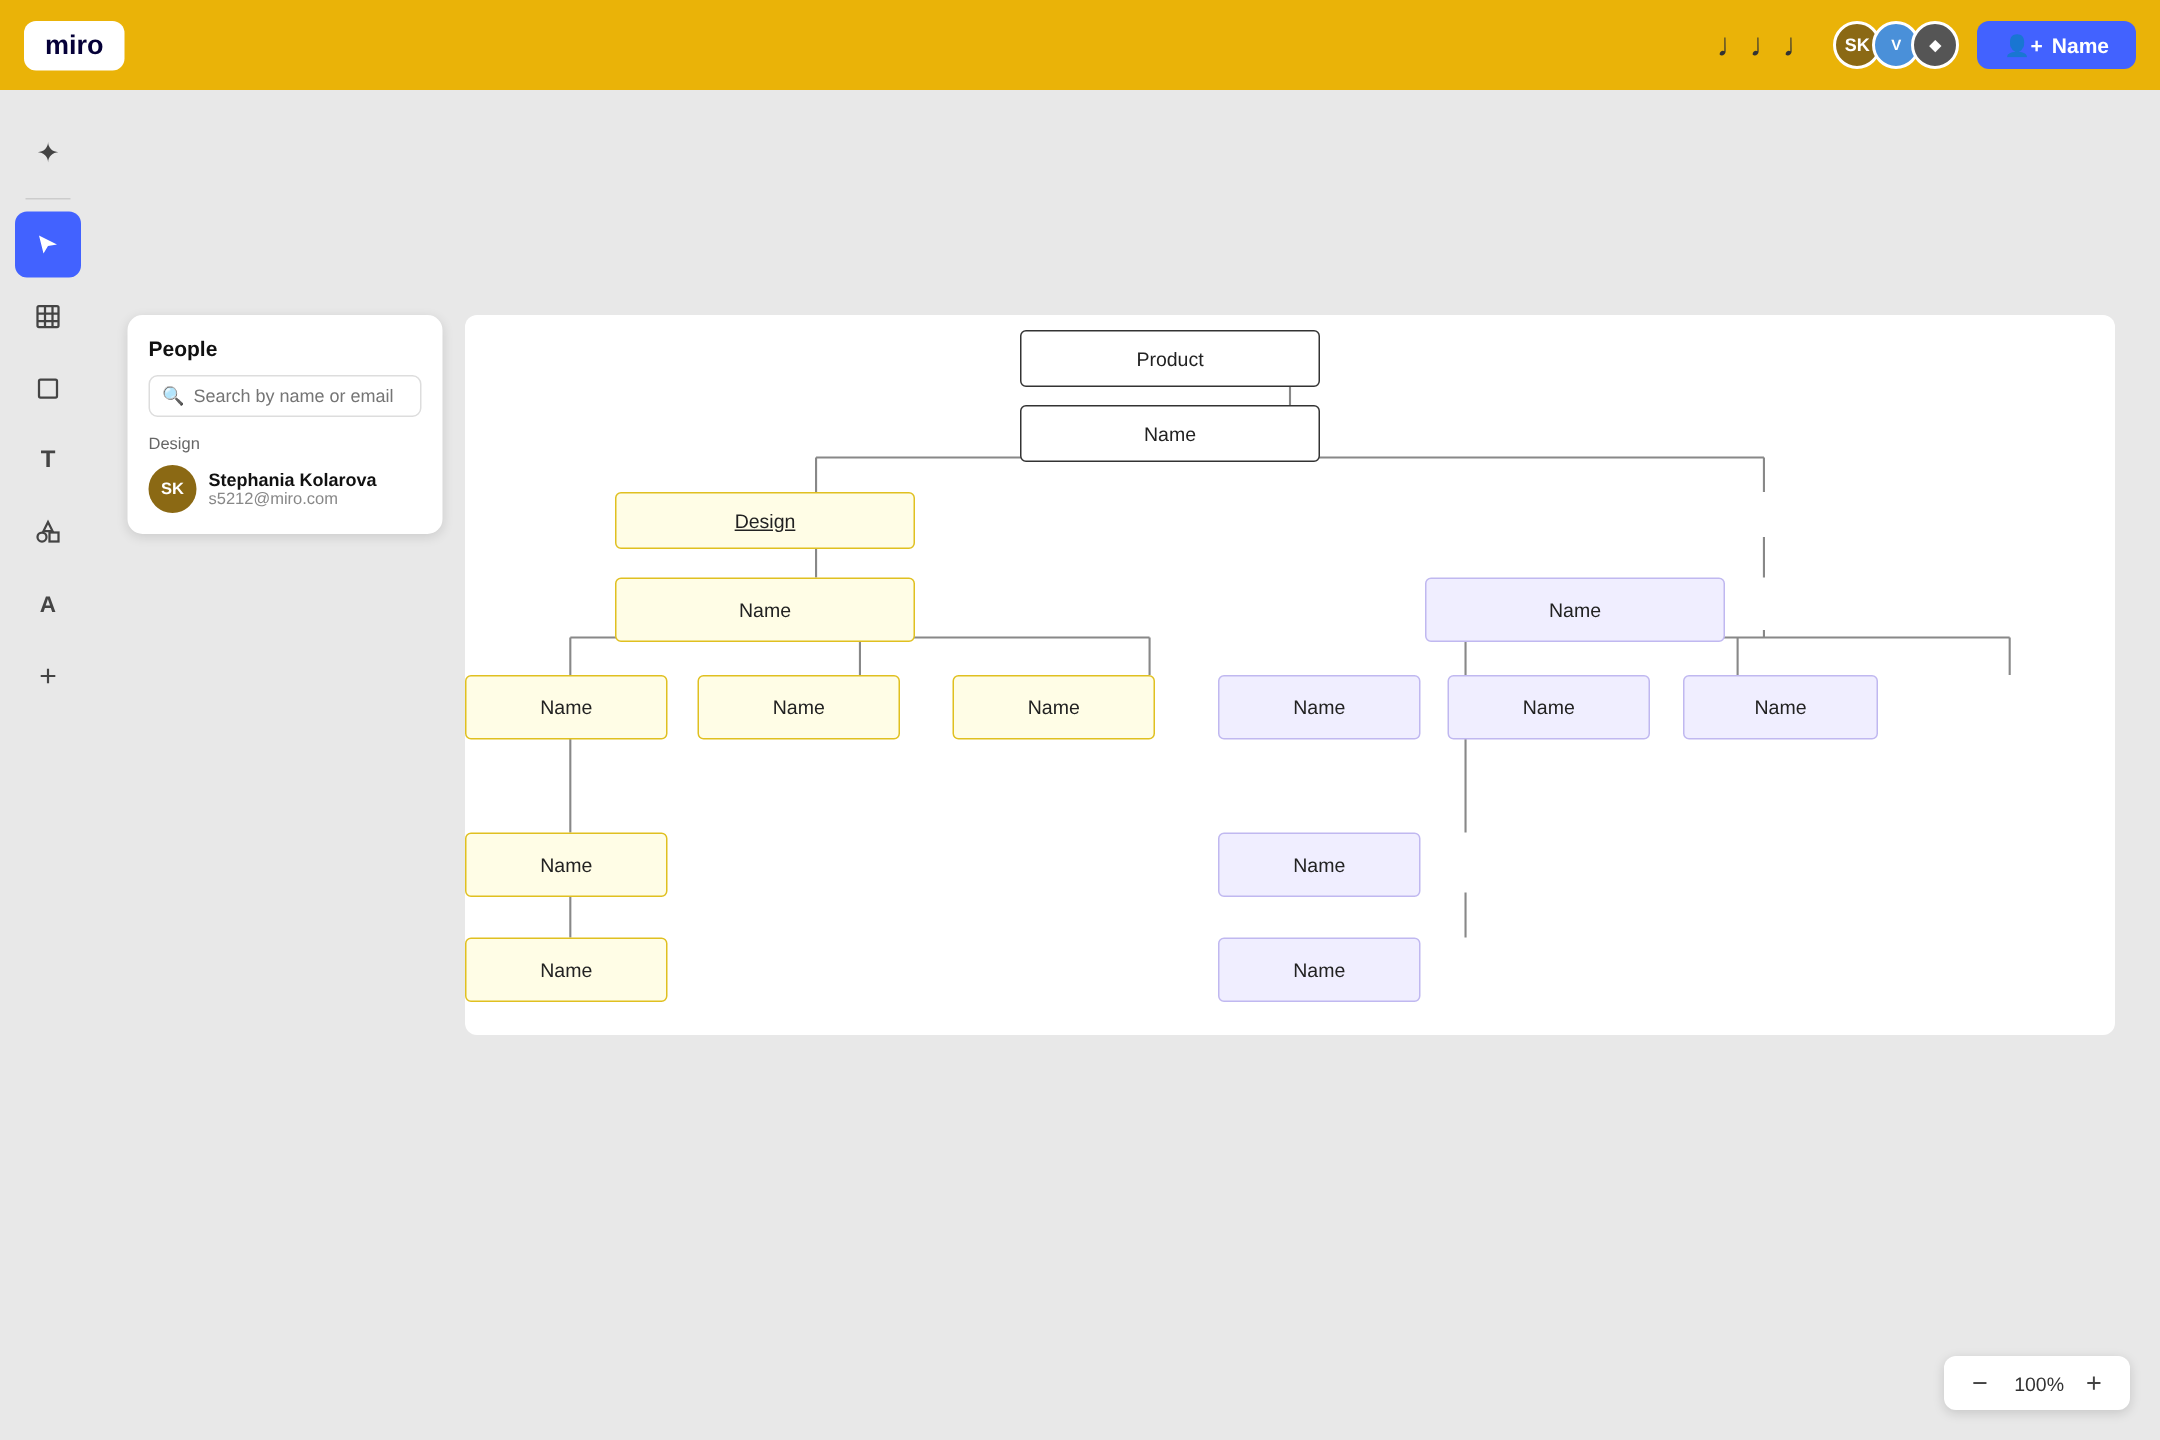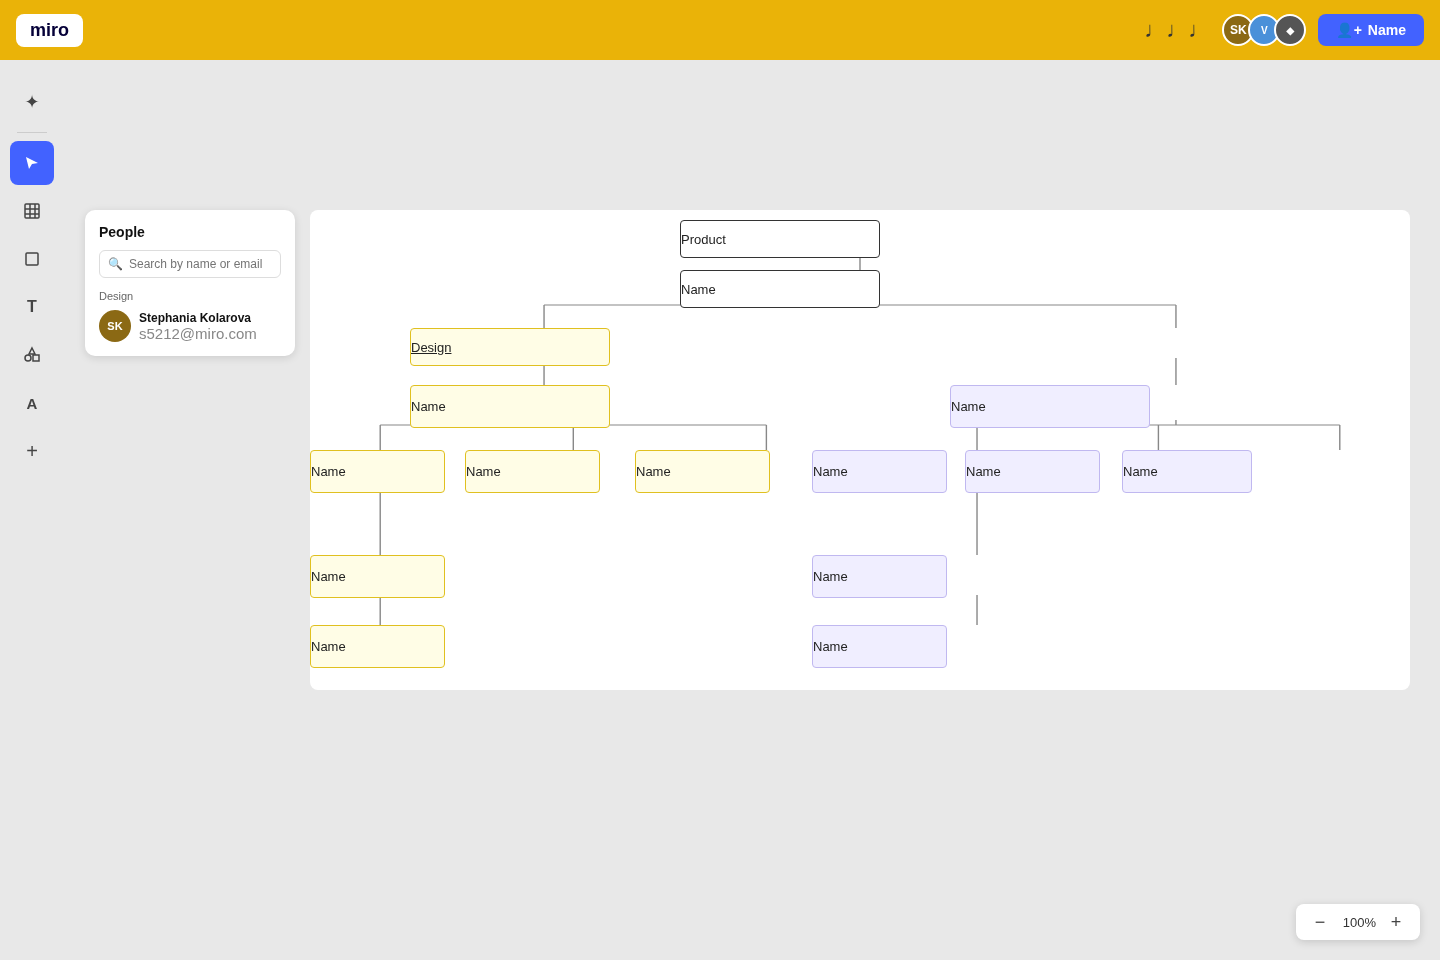--- a/index.html
+++ b/index.html
@@ -153,21 +153,21 @@
     .user-avatar {
       width: 32px; height: 32px;
       border-radius: 50%;
       background: #8b6914;
       flex-shrink: 0;
       overflow: hidden;
       display: flex; align-items: center; justify-content: center;
       color: white; font-size: 11px; font-weight: 600;
     }
     .user-info-name { font-size: 12px; font-weight: 700; color: #111; }
-    .user-info-email { font-size: 15px; color: #888; }
+    .user-info-email { font-size: 11px; color: #888; }
 
     
     .canvas-area {
       position: absolute;
       top: 210px;
       left: 310px;
       right: 30px;
       height: 480px;
       background: white;
       border-radius: 8px;
@@ -179,21 +179,21 @@
       width: 100%; height: 100%;
       pointer-events: none;
     }
 
     
     .node {
       position: absolute;
       border-radius: 4px;
       display: flex;
       align-items: center;
-      justify-content: flex-start;
+      justify-content: center;
       font-size: 13px;
       font-weight: 500;
     }
     .node-default {
       background: white;
       border: 1.5px solid #333;
       color: #222;
     }
     .node-yellow {
       background: #fffde6;

